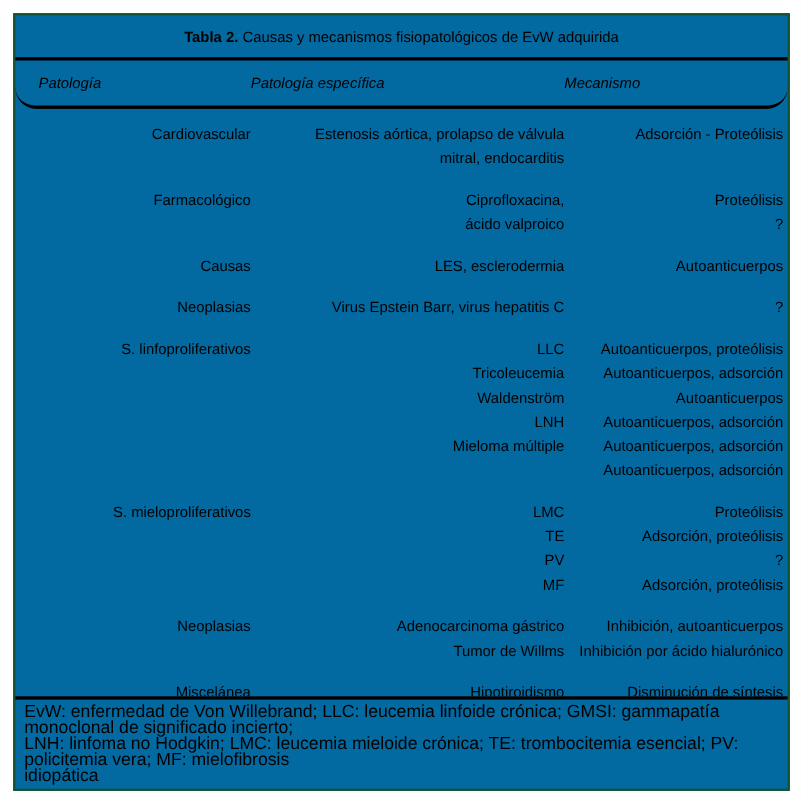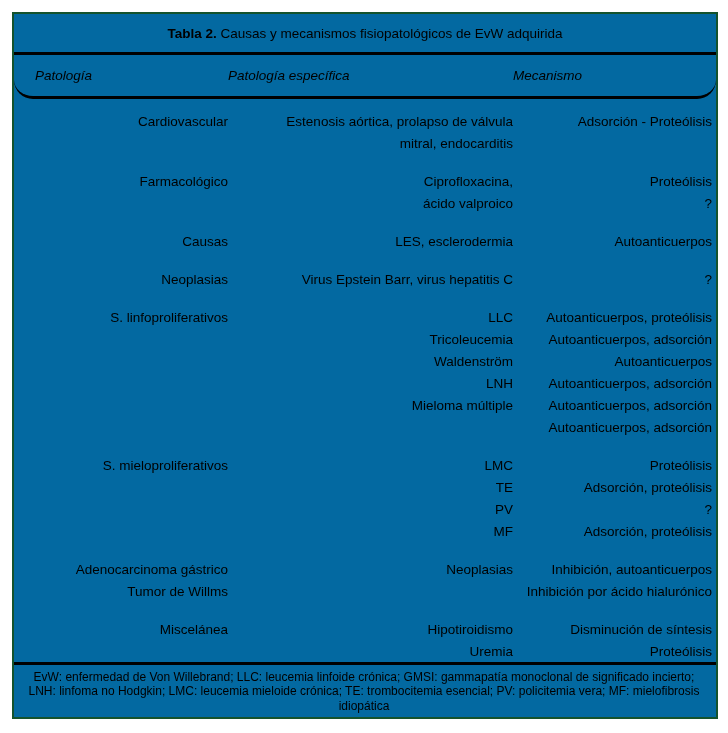--- a/index.html
+++ b/index.html
@@ -48,23 +48,22 @@
   .group {
     display: grid;
     grid-template-columns: 193px 285px 1fr;
     margin-bottom: 16px;
     font-size: 13.5px;
   }
   .line { height: 22px; line-height: 22px; white-space: nowrap; text-align: right; }
   .footnote {
     flex: 0 0 auto;
     padding: 5px 10px 4px 8px;
-    font-size: 12px;
+    font-size: 16px;
     line-height: 14.5px;
-    text-align: center;
   }
 </style>
 </head>
 <body>
 
 <div class="page">
   <div class="frame">
 
     <div class="title-bar">
       <span class="b">Tabla 2.</span><span> Causas y mecanismos fisiopatológicos de EvW adquirida</span>
@@ -163,26 +162,26 @@
         <div>
           <div class="line">Proteólisis</div>
           <div class="line">Adsorción, proteólisis</div>
           <div class="line">?</div>
           <div class="line">Adsorción, proteólisis</div>
         </div>
       </div>
 
       <div class="group">
         <div>
+            <div class="line">Neoplasias</div>
+          </div>
+        <div>
           <div class="line">Adenocarcinoma gástrico</div>
           <div class="line">Tumor de Willms</div>
         </div>
-        <div>
-            <div class="line">Neoplasias</div>
-          </div>
         <div>
           <div class="line">Inhibición, autoanticuerpos</div>
           <div class="line">Inhibición por ácido hialurónico</div>
         </div>
       </div>
 
       <div class="group">
         <div>
             <div class="line">Miscelánea</div>
           </div>

